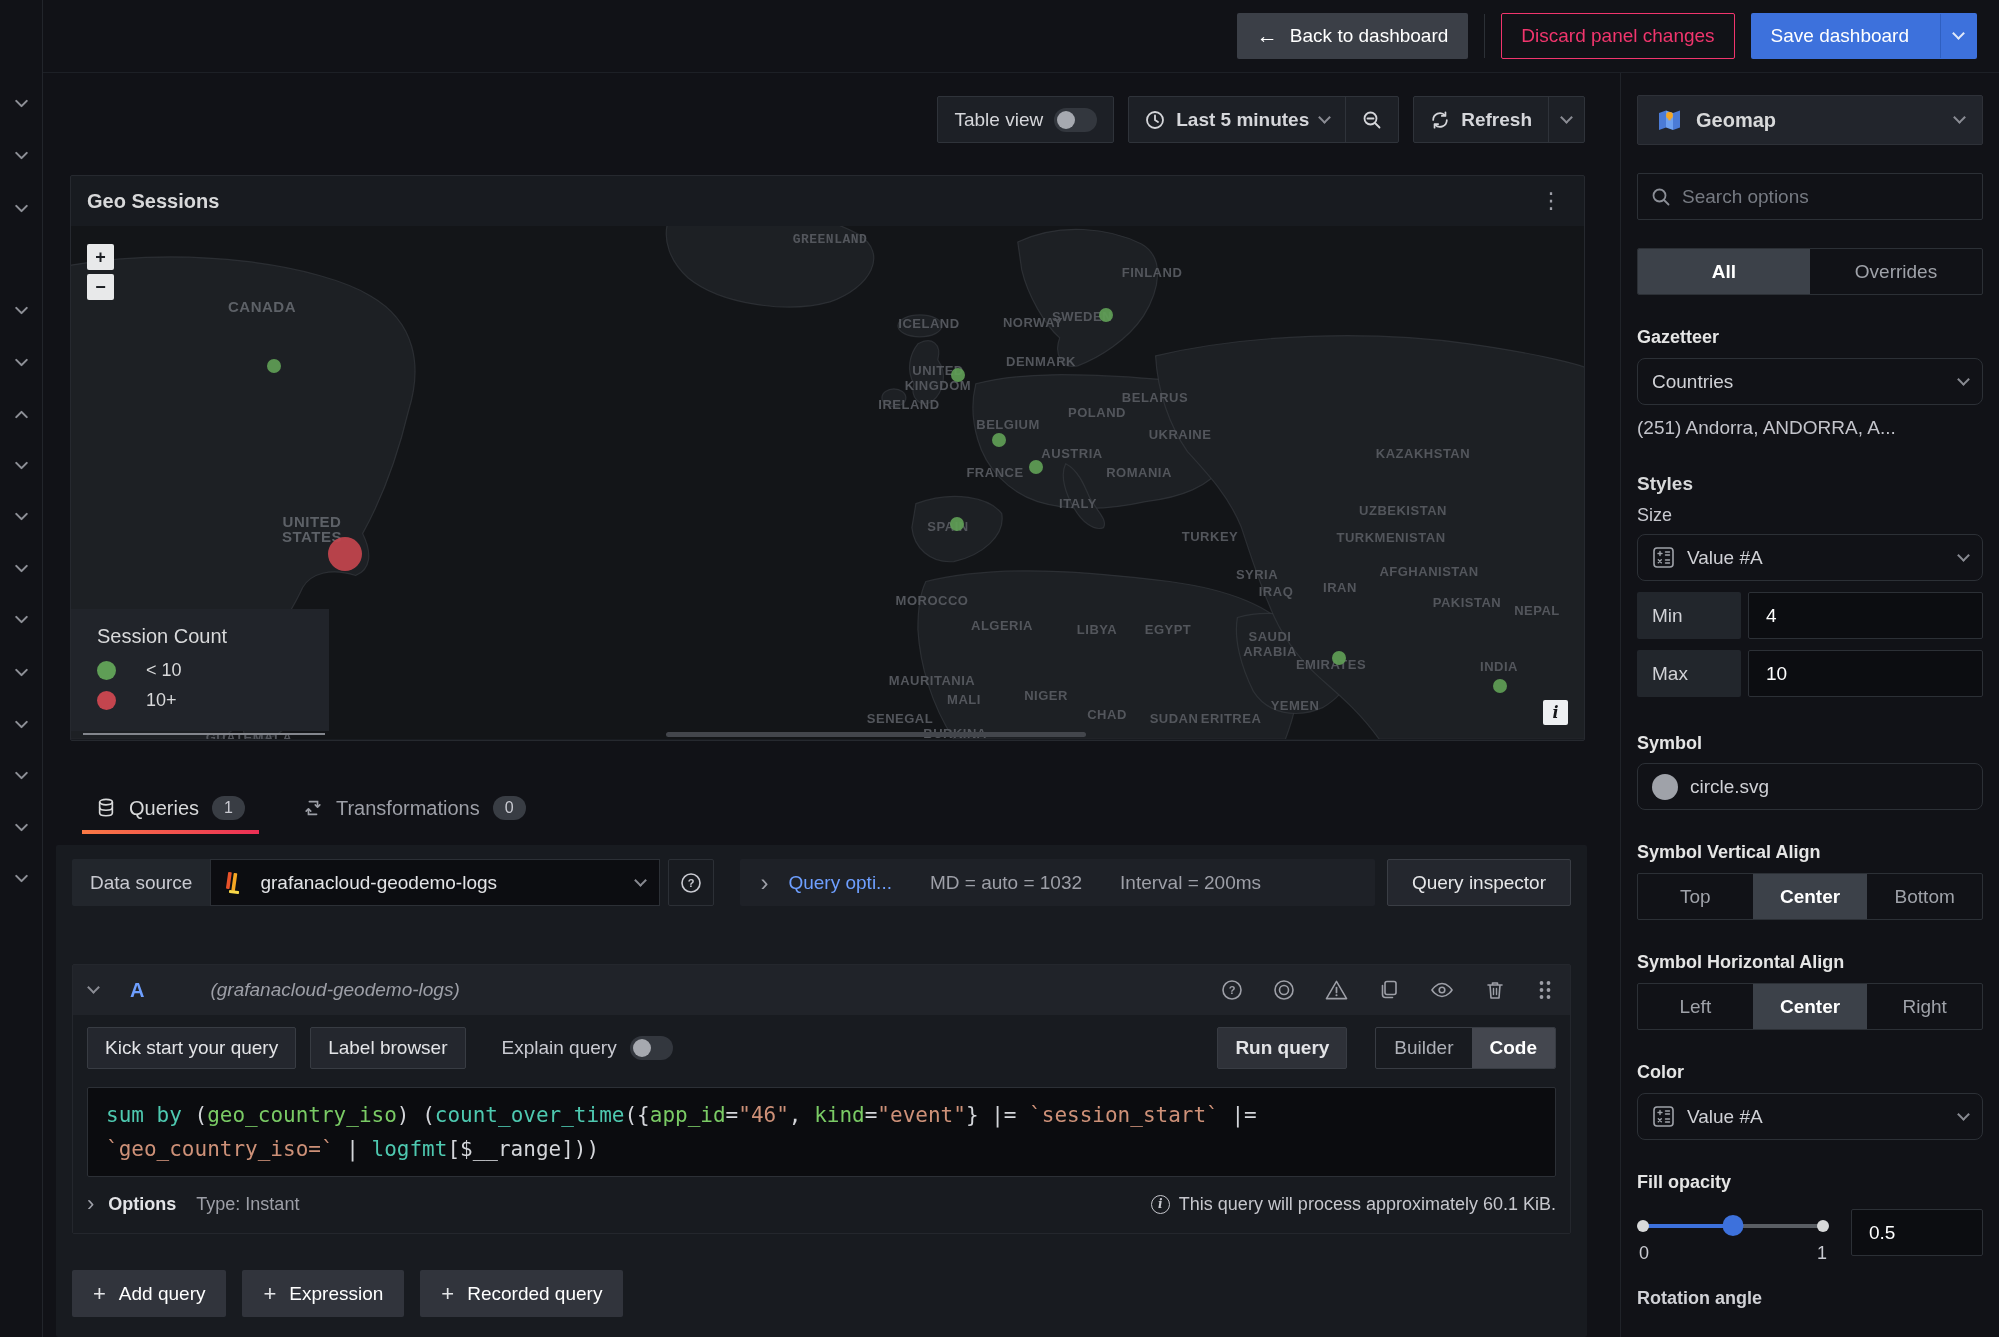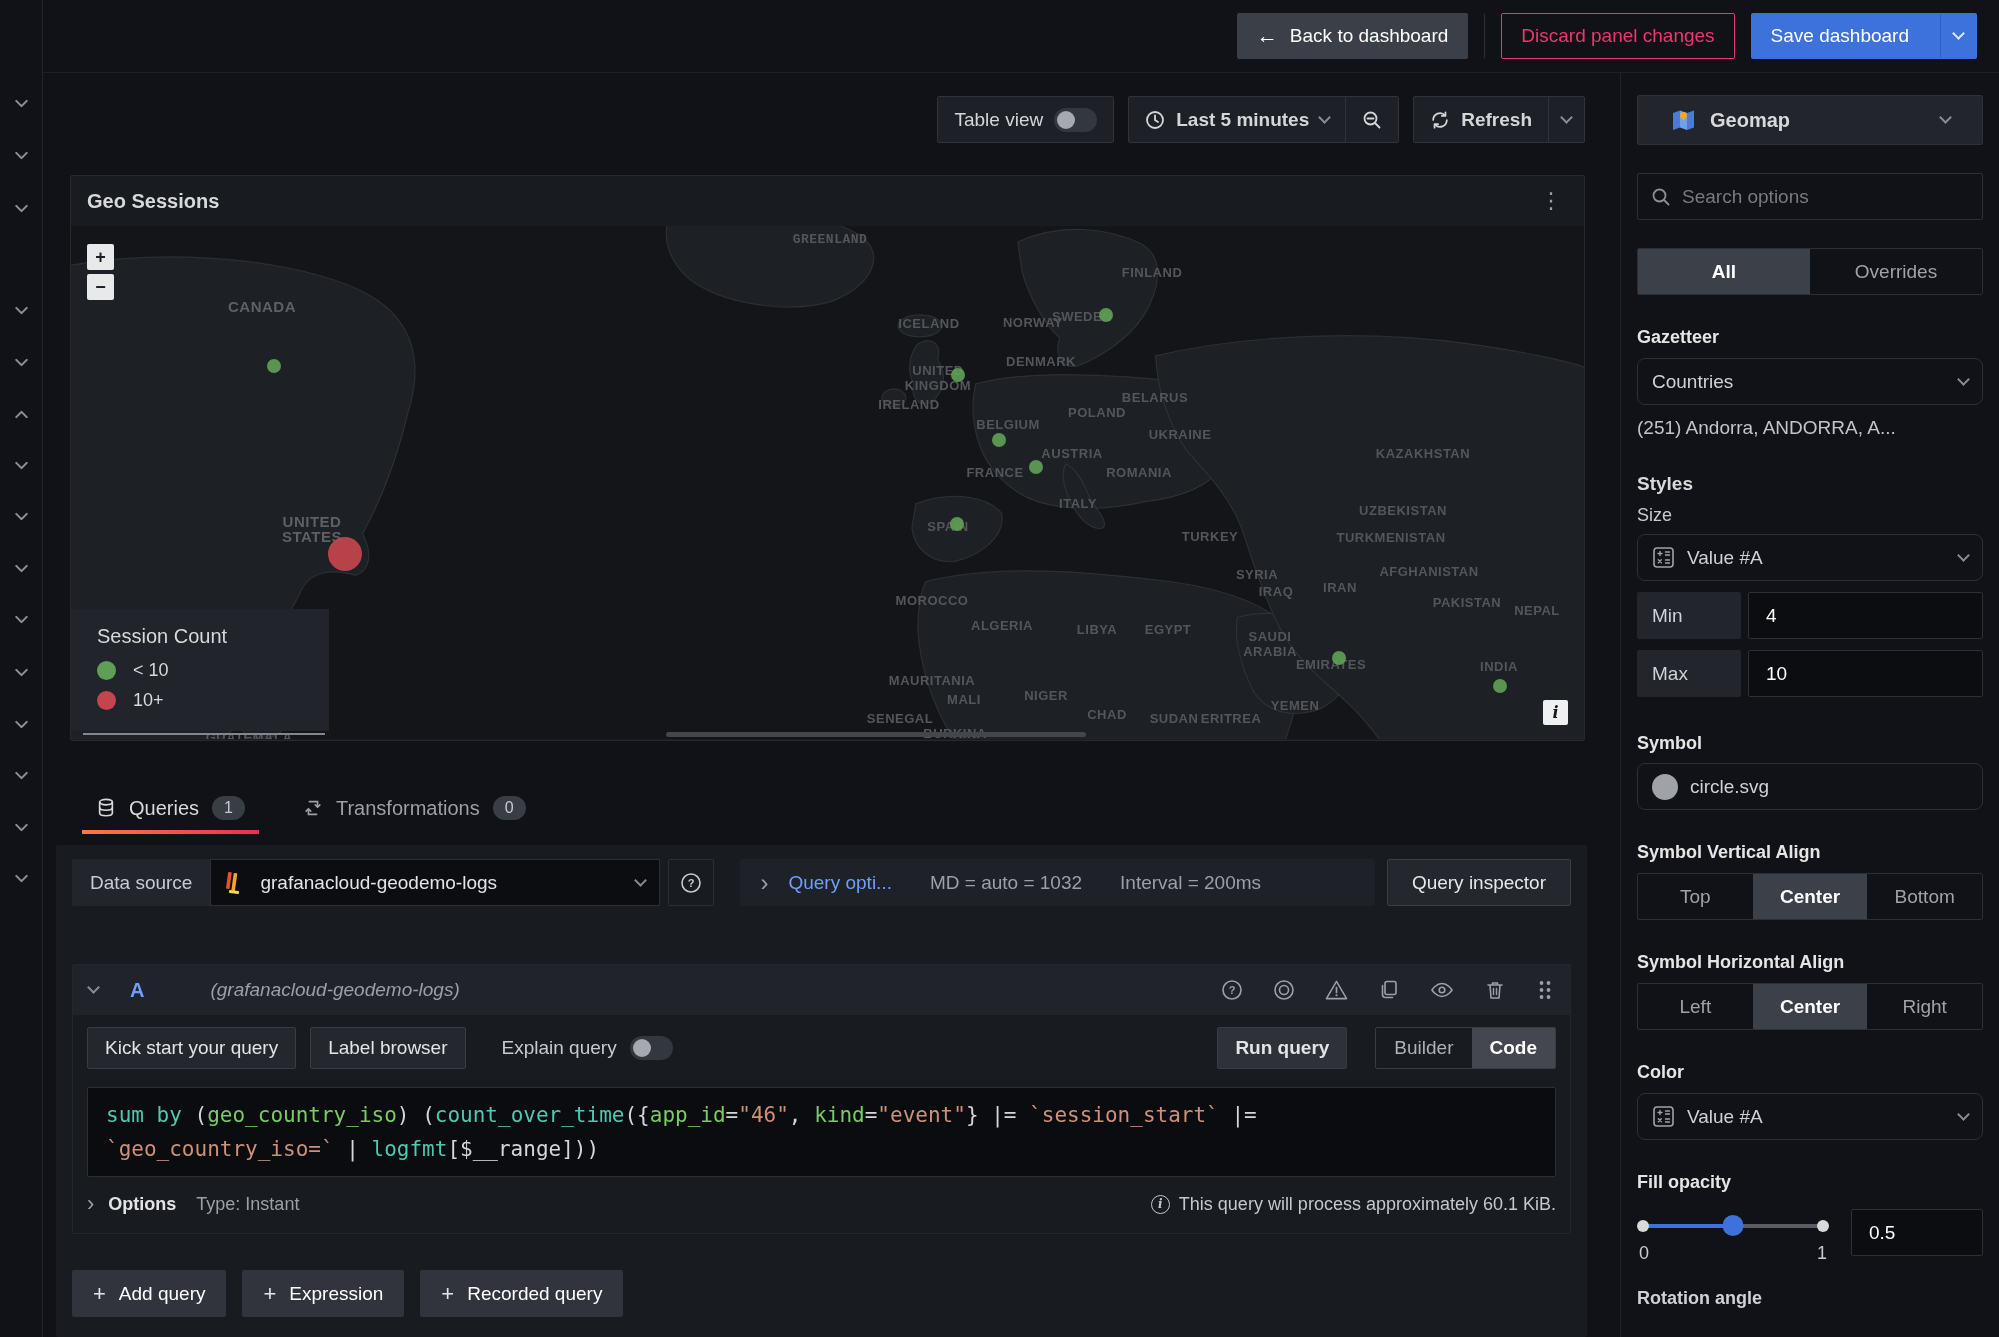--- a/index.html
+++ b/index.html
@@ -48,21 +48,21 @@
 .map-label{position:absolute;transform:translate(-50%,-50%);font-size:13px;font-weight:700;color:#53565c;
   letter-spacing:.5px;white-space:pre-line;text-align:center;line-height:15px}
 .map-label.lg{font-size:15px;color:#5d6167}
 .map-point{position:absolute;border-radius:50%;transform:translate(-50%,-50%);opacity:.92}
 .map-zoom{position:absolute;left:16px;top:18px;width:27px;display:flex;flex-direction:column;gap:4px;z-index:3}
 .zbtn{height:26px;background:#e8e9ea;color:#1b1e22;font-weight:700;display:flex;align-items:center;justify-content:center;
   border-radius:2px;font-size:18px;cursor:pointer}
 .legend{position:absolute;left:0;bottom:8px;width:258px;background:#21242a;padding:16px 0 20px 26px;z-index:2}
 .legend-title{font-size:20px;color:#d8d9da}
 .legend-items{margin-top:12px}
-.legend-row{display:flex;align-items:center;gap:17px;margin-top:9px}
+.legend-row{display:flex;align-items:center;gap:30px;margin-top:9px}
 .legend-dot{width:19px;height:19px;border-radius:50%;flex:none}
 .legend-text{font-size:18px;color:#d8d9da}
 .map-scaleline{position:absolute;left:12px;bottom:4px;width:242px;height:2px;background:#83868d;z-index:3}
 .map-attr{position:absolute;right:16px;bottom:14px;width:25px;height:25px;background:#eef0f2;border-radius:2px;
   color:#15171a;font-family:"DejaVu Serif",serif;font-style:italic;font-weight:700;display:flex;align-items:center;
   justify-content:center;font-size:16px;cursor:pointer;z-index:3}
 .map-scrollbar{position:absolute;left:595px;bottom:2px;width:420px;height:5px;border-radius:3px;background:#43464c;z-index:3}
 
 
 .tabs{position:absolute;left:39px;top:709px;display:flex;gap:30px;height:52px}
@@ -114,21 +114,21 @@
   justify-content:center;font-size:12px;font-weight:700;font-style:italic;font-family:"DejaVu Serif",serif}
 .footer-btns{margin-top:36px;display:flex;gap:16px}
 .btn-soft2{background:#31343c;border-radius:2px;height:47px;display:flex;align-items:center;gap:13px;padding:0 21px;
   font-weight:500;color:#fff;cursor:pointer}
 .plus{font-size:22px;font-weight:400;color:#e3e4e7;line-height:1}
 
 
 .sidebar{position:absolute;right:0;top:73px;width:379px;bottom:0;border-left:1px solid #202329;background:#111217;
   padding:22px 16px;overflow:hidden}
 .viz-btn{height:50px;background:#22252c;border:1px solid #2e3138;border-radius:2px;display:flex;align-items:center;
-  gap:13px;padding:0 32px;cursor:pointer}
+  gap:13px;padding:0 18px;cursor:pointer}
 .viz-name{font-size:20px;font-weight:600;color:#d8d9da}
 .viz-btn .caret{margin-left:auto}
 .search-box{margin-top:28px;height:47px;background:#111217;border:1px solid #2c3036;border-radius:2px;display:flex;
   align-items:center;gap:11px;padding:0 13px}
 .search-box input{background:none;border:none;outline:none;color:#7dd3fc;font-size:19px;flex:1;font-family:inherit}
 .search-box input::placeholder{color:#767a82}
 .seg3{margin-top:28px;display:flex;border:1px solid #2c3036;border-radius:2px;height:47px;overflow:hidden}
 .seg-opt{flex:1;display:flex;align-items:center;justify-content:center;color:#9fa2a9;font-size:19px;cursor:pointer}
 .seg-opt.active{background:#3c4149;color:#fff;font-weight:600}
 .fld-label{margin-top:32px;font-size:18px;font-weight:600;color:#e5e5e5}

